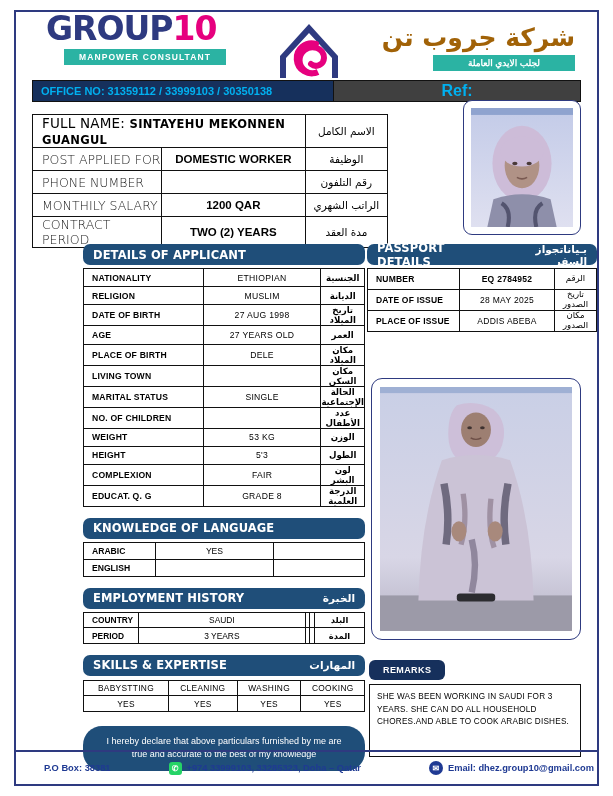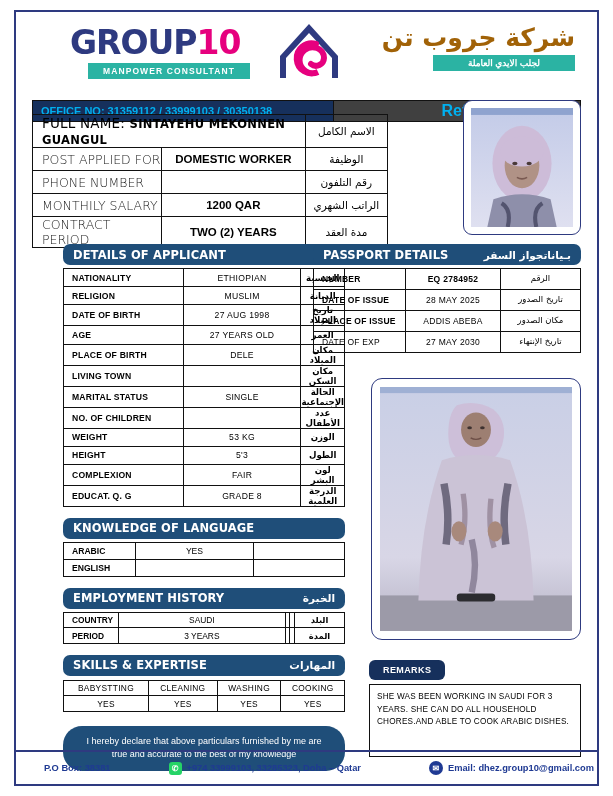--- a/index.html
+++ b/index.html
@@ -12,21 +12,21 @@
   .page {
     position: absolute;
     left: 14px; top: 10px;
     width: 585px; height: 776px;
     border: 2px solid #2e3a80;
     background: #fff;
   }
 
   
   .header { position: relative; height: 72px; }
-  .logo-block { position: absolute; left: 30px; top: 14px; width: 200px; margin-left: 24px; }
+  .logo-block { position: absolute; left: 30px; top: 0; width: 200px; }
   .logo-word {
     font-size: 33px; font-weight: bold; letter-spacing: -1px;
     font-family: "DejaVu Sans", sans-serif; line-height: 1;
   }
   .logo-group { color: #2e3a80; }
   .logo-ten { color: #e6007e; }
   .logo-sub {
     margin-top: 4px; background: #2bb3a3; color: #fff;
     font-size: 8.5px; font-weight: bold; letter-spacing: 1.1px;
     text-align: center; padding: 3px 0 3px 0; width: 162px; margin-left: 18px;
@@ -38,21 +38,21 @@
     font-family: "DejaVu Sans", sans-serif; line-height: 1.1;
   }
   .ar-sub {
     background: #2bb3a3; color: #fff; font-size: 9px; font-weight: bold;
     direction: rtl; text-align: center; padding: 3px 6px; margin-top: 3px;
     width: 142px; margin-left: auto;
   }
 
   
   .office-row {
-    position: absolute; left: 16px; top: 88px; right: 16px; height: 22px;
+    position: absolute; left: 16px; top: 68px; right: 16px; height: 22px;
     display: flex; border: 1.5px solid #111;
   }
   .office-no {
     background: #16305c; color: #00b0f0; font-weight: bold; font-size: 11px;
     padding: 0 8px; display: flex; align-items: center; flex: 0 0 300px;
   }
   .office-ref {
     background: #404040; color: #00b0f0; font-weight: bold; font-size: 16px;
     display: flex; align-items: center; justify-content: center; flex: 1;
     border-left: 1.5px solid #111;
@@ -92,21 +92,21 @@
     background: #1f4e79; color: #fff; border-radius: 7px;
     height: 21px; display: flex; align-items: center;
     padding: 0 10px; justify-content: space-between;
   }
   .sec-head .en { font-size: 11.5px; font-weight: bold; letter-spacing: .1px;
     font-family: "DejaVu Sans", sans-serif; }
   .sec-head .ar { font-size: 10.5px; font-weight: bold; direction: rtl;
     font-family: "DejaVu Sans", sans-serif; }
 
   
-  .left-col { position: absolute; left: 4px; top: 232px; width: 325px; padding-left: 43px; }
+  .left-col { position: absolute; left: 24px; top: 232px; width: 325px; padding-left: 43px; }
   .detail-table { width: 100%; border-collapse: collapse; margin-top: 3px; }
   .detail-table td { border: 1px solid #111; height: 18.2px; font-size: 8.6px; }
   .dt-lab { width: 120px; padding-left: 8px; font-weight: bold; letter-spacing: .2px; }
   .dt-val { width: 118px; text-align: center; letter-spacing: .3px; }
   .dt-ar { text-align: center; direction: rtl; font-size: 9.5px; font-weight: bold;
     font-family: "DejaVu Sans", sans-serif; }
 
   .blk { margin-top: 11px; }
   .lang-table { width: 100%; border-collapse: collapse; margin-top: 3px; }
   .lang-table td { border: 1px solid #111; height: 17px; font-size: 8.6px; }
@@ -123,21 +123,21 @@
   .skill-table { width: 100%; border-collapse: collapse; margin-top: 4px; }
   .skill-table td { border: 1px solid #111; height: 15.5px; font-size: 8.4px;
     text-align: center; letter-spacing: .3px; }
 
   .declare {
     margin-top: 14px; background: #1f4e79; color: #fff; border-radius: 19px;
     padding: 9px 22px; font-size: 9px; text-align: center; line-height: 1.5;
   }
 
   
-  .right-col { position: absolute; right: 16px; top: 232px; width: 268px; }
+  .right-col { position: absolute; right: 0; top: 232px; width: 230px; }
   .pass-table { width: 100%; border-collapse: collapse; margin-top: 3px; }
   .pass-table td { border: 1px solid #111; height: 21px; font-size: 8.5px; }
   .pt-lab { width: 92px; padding-left: 8px; font-weight: bold; letter-spacing: .2px; }
   .pt-val { width: 95px; text-align: center; font-weight: bold; letter-spacing: .3px; }
   .pt-val.light { font-weight: normal; }
   .pt-ar { text-align: center; direction: rtl; font-size: 8px; line-height: 1.15;
     font-family: "DejaVu Sans", sans-serif; }
   .pt-lab.light { font-weight: normal; }
 
   .remarks-head {
@@ -413,25 +413,20 @@
       <tr>
             <td class="pt-lab">DATE OF ISSUE</td>
             <td class="pt-val light">28 MAY 2025</td>
             <td class="pt-ar">تاريخ الصدور</td>
           </tr>
       <tr>
             <td class="pt-lab">PLACE OF ISSUE</td>
             <td class="pt-val light">ADDIS ABEBA</td>
             <td class="pt-ar">مكان الصدور</td>
           </tr>
-      <tr>
-            <td class="pt-lab light">DATE OF EXP</td>
-            <td class="pt-val light">27 MAY 2030</td>
-            <td class="pt-ar">تاريخ الإنتهاء</td>
-          </tr>
     </tbody>
       </table>
   </div>
 
   <div class="photo-full">
     <div class="ph-inner">
       <svg viewBox="0 0 180 240" width="100%" height="100%" preserveAspectRatio="none">
         <defs>
           <linearGradient id="bgB" x1="0" y1="0" x2="0" y2="1">
             <stop offset="0%" stop-color="#c9cfe6"></stop>

